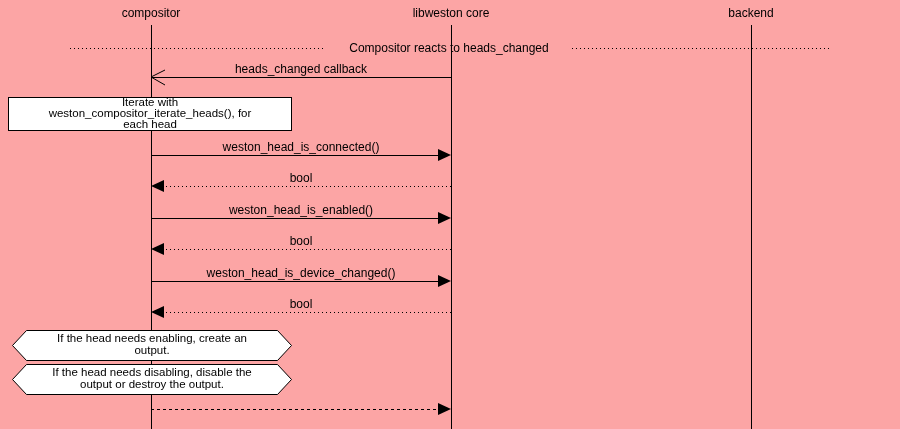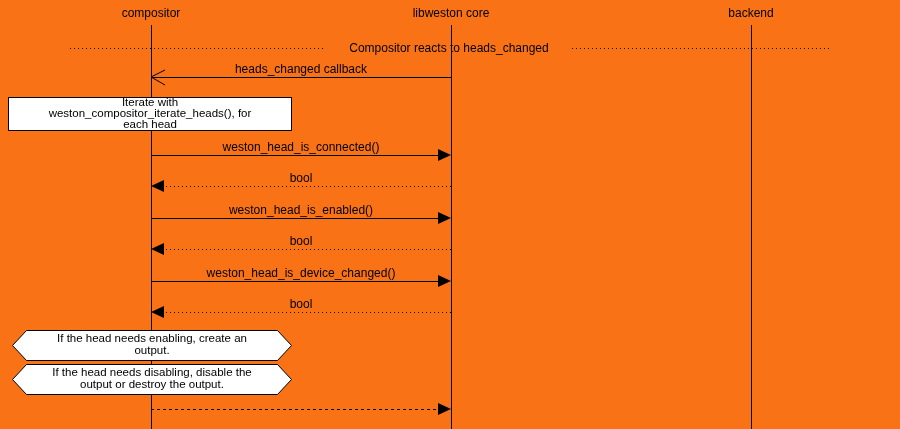--- a/index.html
+++ b/index.html
@@ -4,21 +4,21 @@
 <style>
   html, body {
     margin: 0;
     padding: 0;
     background: #ffffff;
   }
   #diagram {
     position: relative;
     width: 900px;
     height: 429px;
-    background: #f97316;
+    background: #fca5a5;
     font-family: "Liberation Sans", sans-serif;
     overflow: hidden;
   }
   #diagram svg {
     position: absolute;
     left: 0;
     top: 0;
   }
   .lifeline-label {
     font-family: "Liberation Sans", sans-serif;

